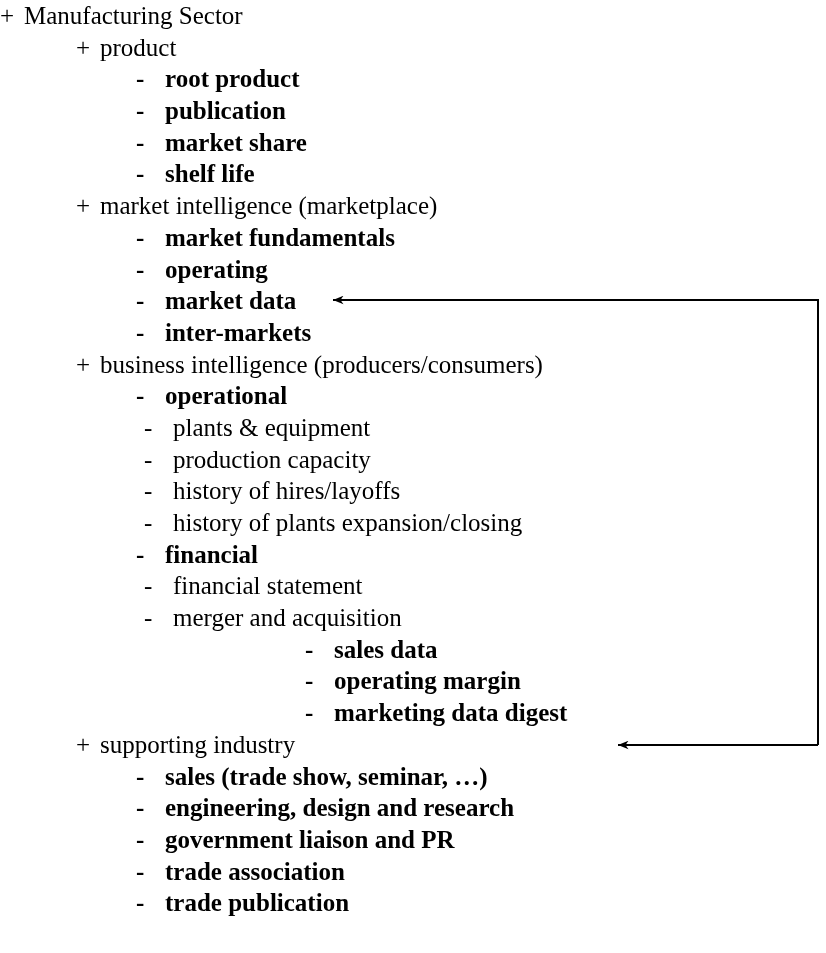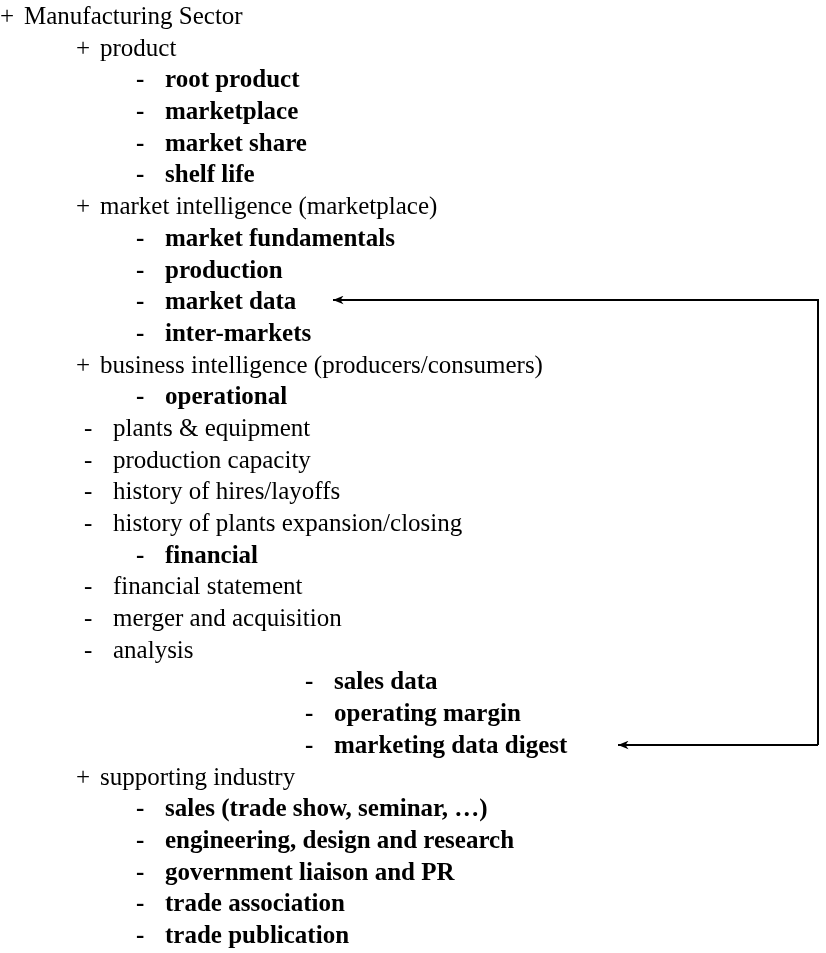--- a/index.html
+++ b/index.html
@@ -39,21 +39,21 @@
   }
   .label {
     display: inline-block;
     font-size: 25px;
     text-align: center;
   }
   
   .lvl0 { padding-left: 0px; }
   .lvl1 { padding-left: 76px; }
   .lvl2 { padding-left: 136px; font-weight: bold; }
-  .lvl3 { padding-left: 84px; }
+  .lvl3 { padding-left: 117px; margin-left: 27px; }
   .lvl4 { padding-left: 305px; font-weight: bold; }
 
   .lvl0 > .marker { width: 24px; }
   .lvl1 > .marker { width: 24px; }
   .lvl2 > .marker { width: 29px; }
   .lvl3 > .marker { width: 29px; }
   .lvl4 > .marker { width: 29px; }
 
   
   #connectors {
@@ -67,38 +67,37 @@
 </style>
 </head>
 <body>
 
 <div id="page">
 
   <div id="outline">
       <div class="row lvl0"><span class="marker">+</span><span class="label">Manufacturing Sector</span></div>
       <div class="row lvl1"><span class="marker">+</span><span class="label">product</span></div>
       <div class="row lvl2"><span class="marker">-</span><span class="label">root product</span></div>
-      <div class="row lvl2"><span class="marker">-</span><span class="label">marketplace</span></div>
+      <div class="row lvl2"><span class="marker">-</span><span class="label">publication</span></div>
       <div class="row lvl2"><span class="marker">-</span><span class="label">market share</span></div>
       <div class="row lvl2"><span class="marker">-</span><span class="label">shelf life</span></div>
       <div class="row lvl1"><span class="marker">+</span><span class="label">market intelligence (marketplace)</span></div>
       <div class="row lvl2"><span class="marker">-</span><span class="label">market fundamentals</span></div>
-      <div class="row lvl2"><span class="marker">-</span><span class="label">production</span></div>
+      <div class="row lvl2"><span class="marker">-</span><span class="label">operating</span></div>
       <div class="row lvl2"><span class="marker">-</span><span class="label">market data</span></div>
       <div class="row lvl2"><span class="marker">-</span><span class="label">inter-markets</span></div>
       <div class="row lvl1"><span class="marker">+</span><span class="label">business intelligence (producers/consumers)</span></div>
       <div class="row lvl2"><span class="marker">-</span><span class="label">operational</span></div>
       <div class="row lvl3"><span class="marker">-</span><span class="label">plants &amp; equipment</span></div>
       <div class="row lvl3"><span class="marker">-</span><span class="label">production capacity</span></div>
       <div class="row lvl3"><span class="marker">-</span><span class="label">history of hires/layoffs</span></div>
       <div class="row lvl3"><span class="marker">-</span><span class="label">history of plants expansion/closing</span></div>
       <div class="row lvl2"><span class="marker">-</span><span class="label">financial</span></div>
       <div class="row lvl3"><span class="marker">-</span><span class="label">financial statement</span></div>
       <div class="row lvl3"><span class="marker">-</span><span class="label">merger and acquisition</span></div>
-      <div class="row lvl3"><span class="marker">-</span><span class="label">analysis</span></div>
       <div class="row lvl4"><span class="marker">-</span><span class="label">sales data</span></div>
       <div class="row lvl4"><span class="marker">-</span><span class="label">operating margin</span></div>
       <div class="row lvl4"><span class="marker">-</span><span class="label">marketing data digest</span></div>
       <div class="row lvl1"><span class="marker">+</span><span class="label">supporting industry</span></div>
       <div class="row lvl2"><span class="marker">-</span><span class="label">sales (trade show, seminar, …)</span></div>
       <div class="row lvl2"><span class="marker">-</span><span class="label">engineering, design and research</span></div>
       <div class="row lvl2"><span class="marker">-</span><span class="label">government liaison and PR</span></div>
       <div class="row lvl2"><span class="marker">-</span><span class="label">trade association</span></div>
       <div class="row lvl2"><span class="marker">-</span><span class="label">trade publication</span></div>
     </div>

